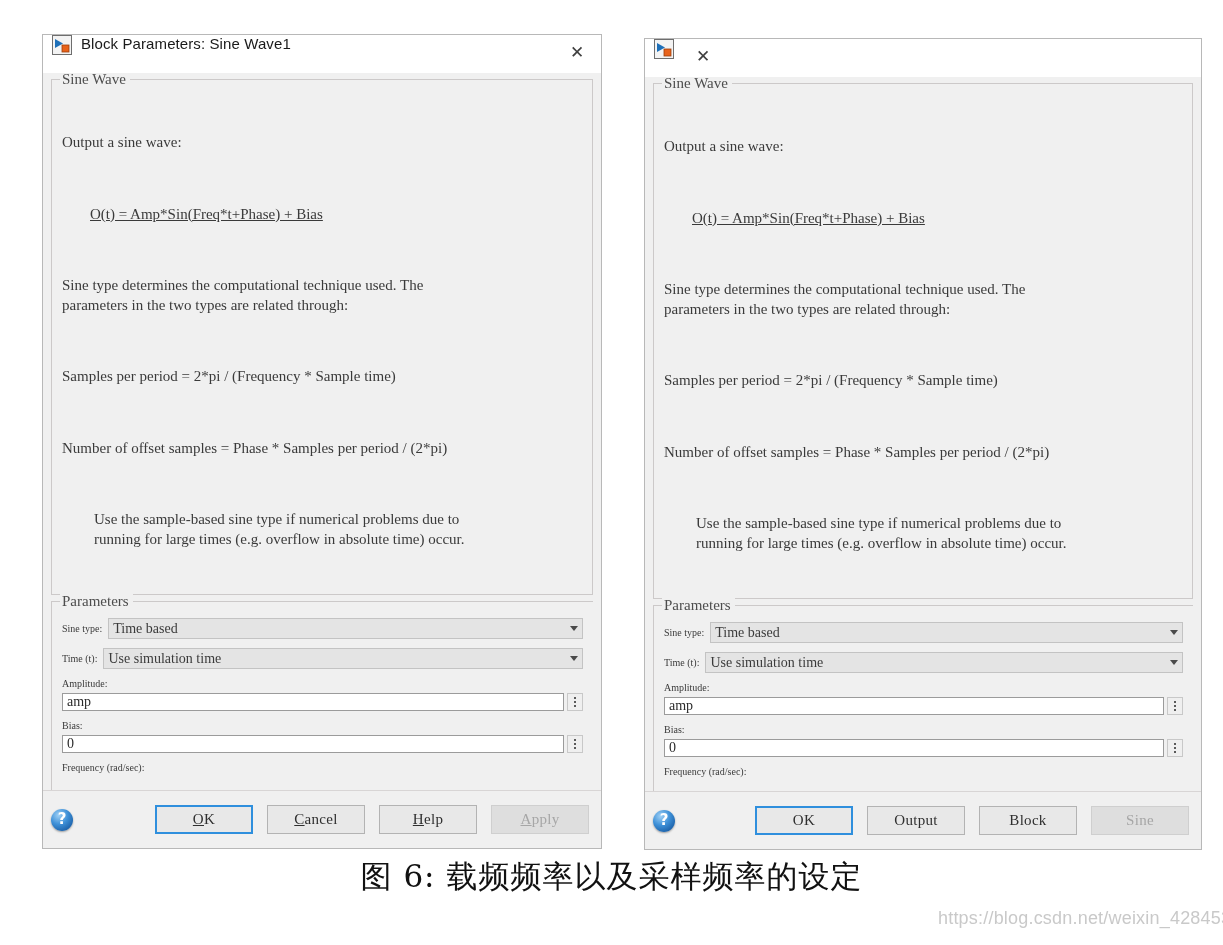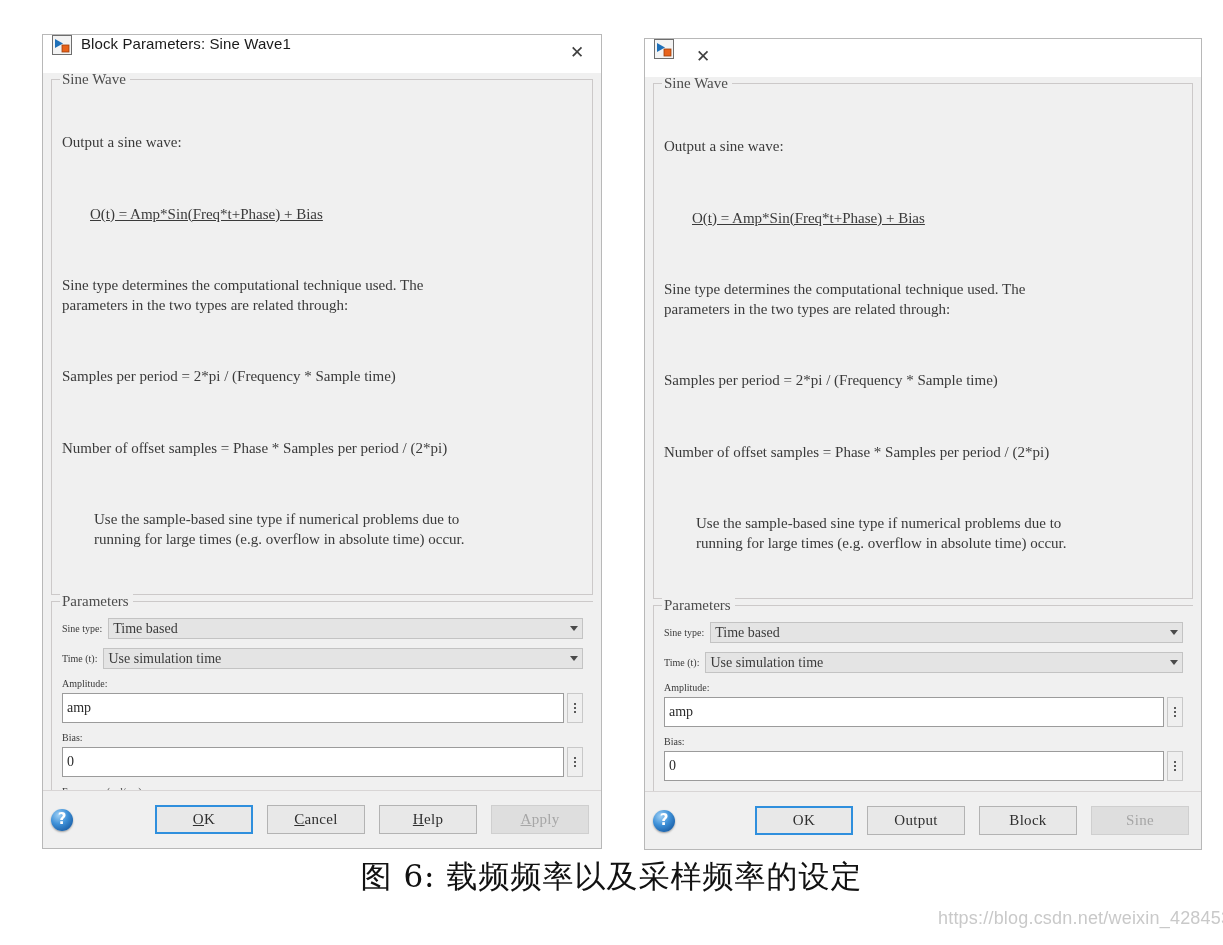--- a/index.html
+++ b/index.html
@@ -154,21 +154,21 @@
     border-top: 5px solid #4a4a4a;
     margin-left: 4px;
   }
 
   .field-label { margin: 2px 0 4px 0; }
 
   .field-row {
     display: flex;
     align-items: stretch;
     margin-bottom: 9px;
-    height: 30px;
+    height: 18px;
   }
   .textbox {
     flex: 1 1 auto;
     background: #ffffff;
     border: 1px solid #9b9b9b;
     box-sizing: border-box;
     display: flex;
     align-items: center;
     padding-left: 4px;
     font-family: "Liberation Serif", "DejaVu Serif", serif;

